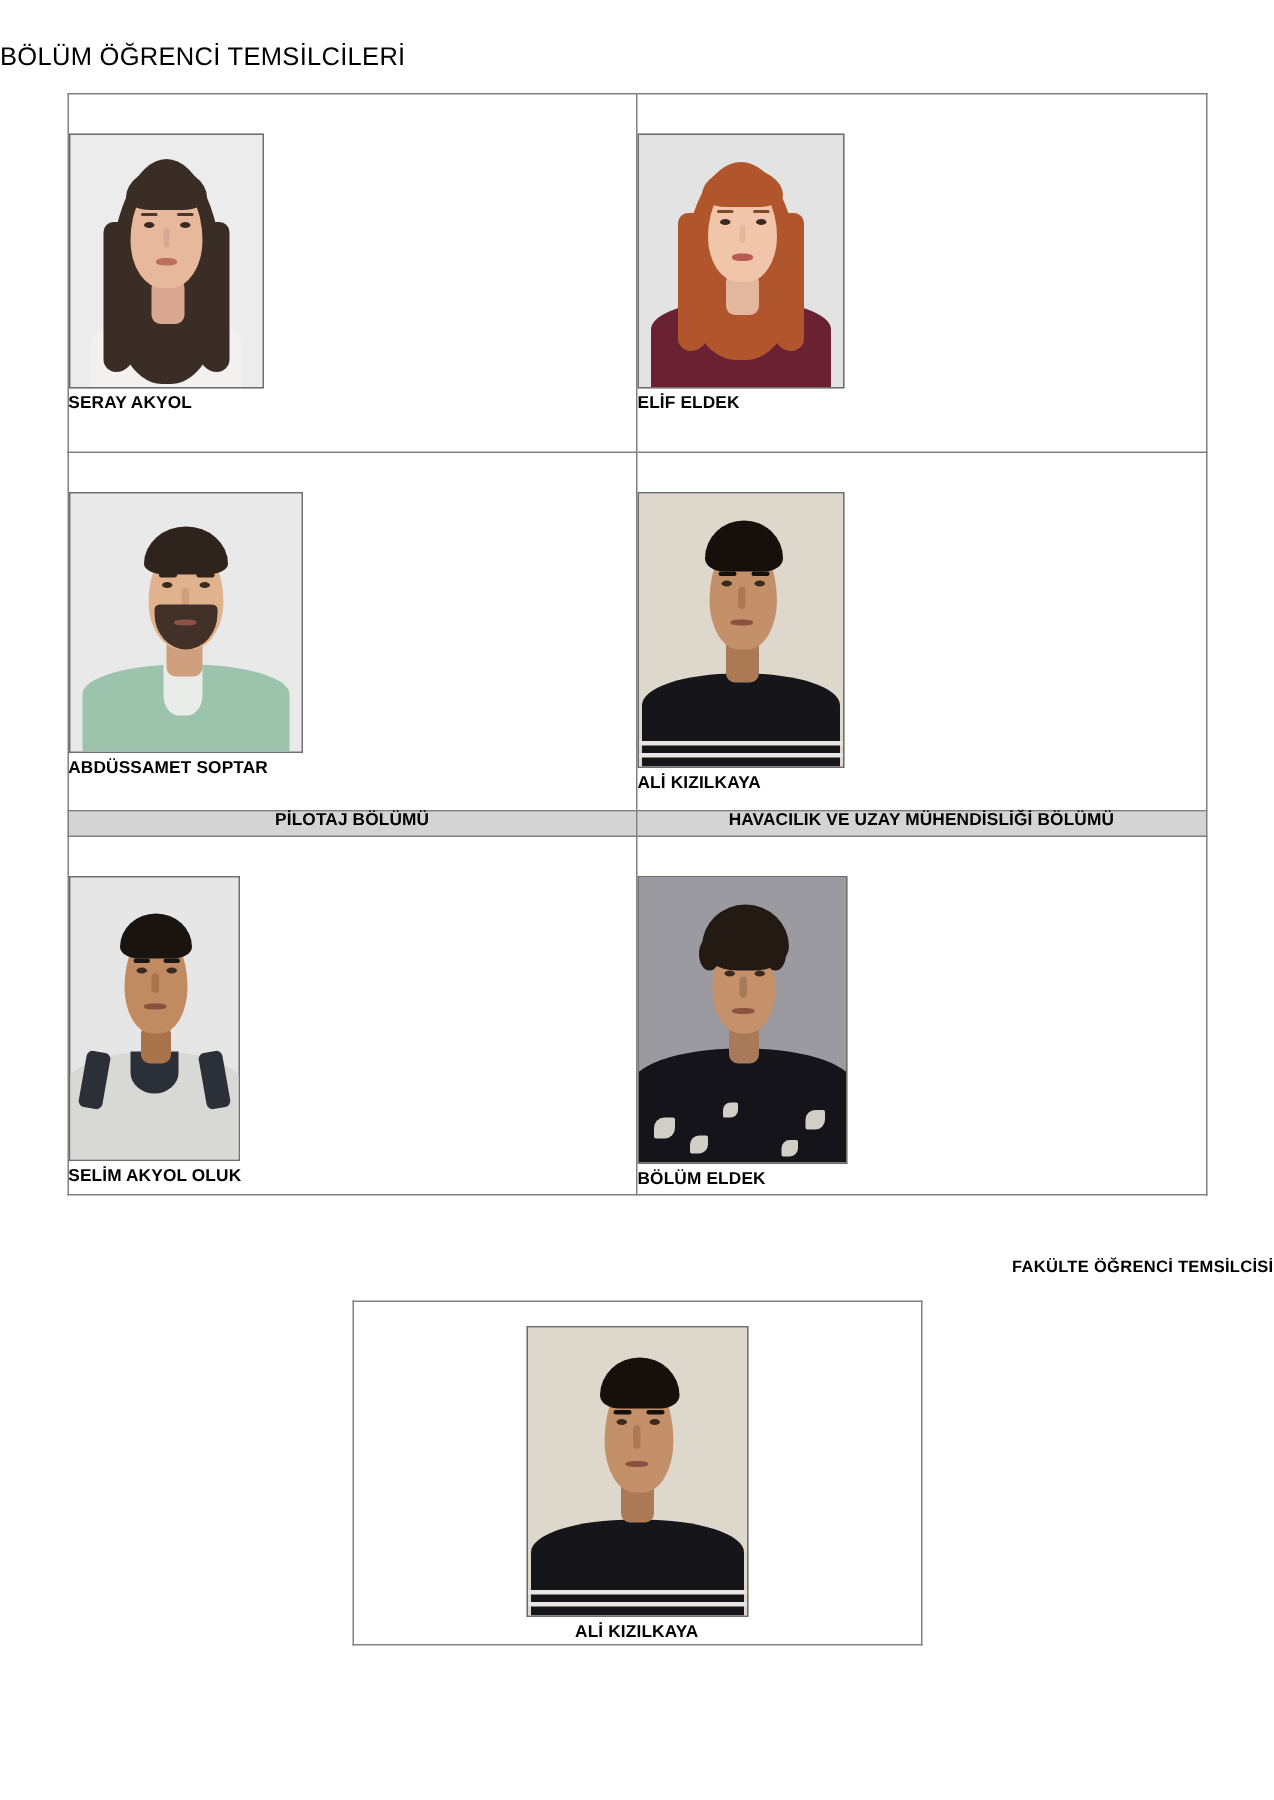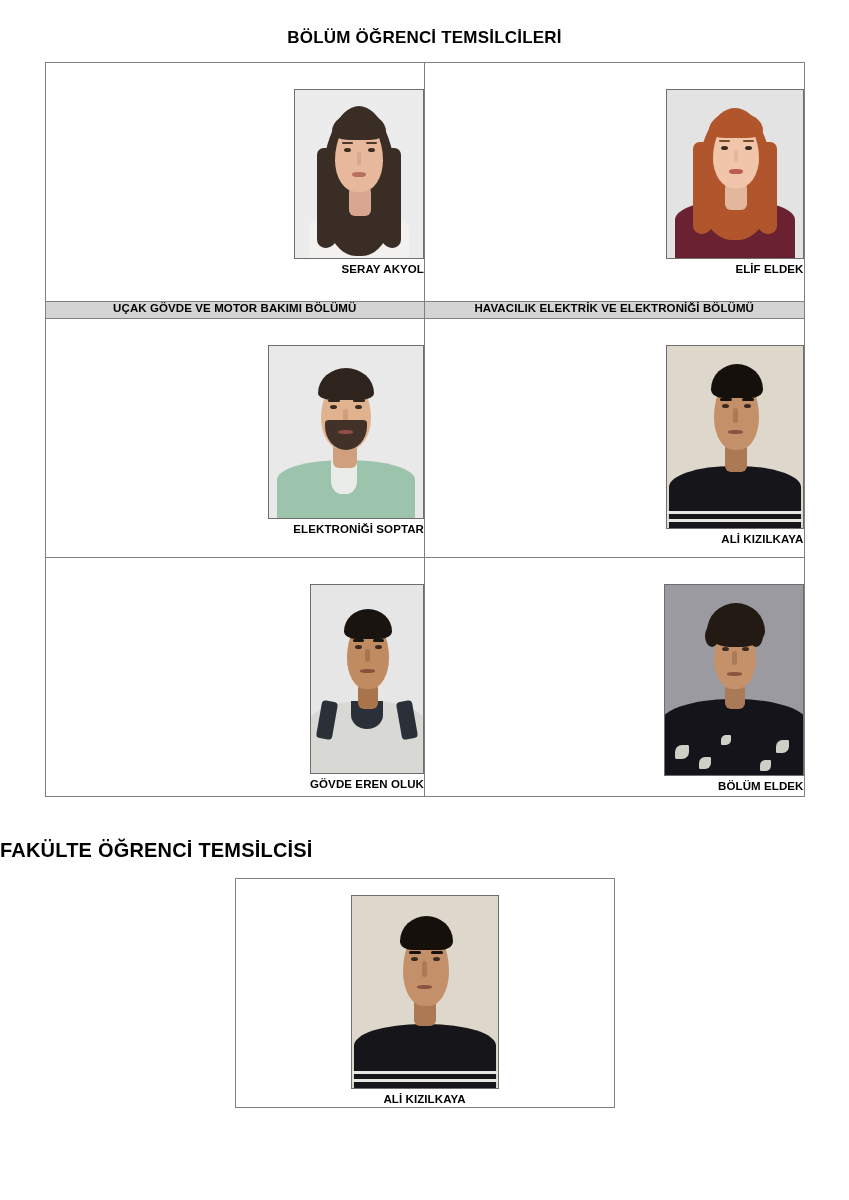--- a/index.html
+++ b/index.html
@@ -18,29 +18,29 @@
   .page {
     width: 849px;
     height: 1200px;
     box-sizing: border-box;
     padding: 0;
     position: relative;
   }
 
   
   .main-title {
-    text-align: center;
+    text-align: left;
     font-size: 17px;
-    font-weight: bold;
+    font-weight: normal;
     letter-spacing: 0.2px;
     margin: 28px 0 14px 0;
   }
   .section-title {
-    text-align: left;
-    font-size: 20px;
+    text-align: right;
+    font-size: 11px;
     font-weight: bold;
     letter-spacing: 0.2px;
     margin: 42px 0 16px 0;
   }
 
   
   .dept-table {
     width: 760px;
     margin: 0 auto;
     border-collapse: collapse;
@@ -57,21 +57,21 @@
     font-size: 11.5px;
     font-weight: bold;
     padding: 5px 4px 5px 4px;
     letter-spacing: 0.1px;
     height: 16px;
   }
   .cell-body {
     height: 238px;
     display: flex;
     flex-direction: column;
-    align-items: flex-end;
+    align-items: flex-start;
     justify-content: flex-start;
     padding-top: 26px;
     box-sizing: border-box;
   }
   .name-label {
     font-size: 11.5px;
     font-weight: bold;
     text-align: center;
     margin-top: 4px;
     letter-spacing: 0.1px;
@@ -180,24 +180,20 @@
               <div class="eye" style="left:54px; top:56px; width:7px; height:4px;"></div>
               <div class="eye" style="left:78px; top:56px; width:7px; height:4px;"></div>
               <div class="nose" style="left:67px; top:60px; width:4px; height:12px; background:#e2b79e; border-radius:3px;"></div>
               <div class="mouth" style="left:62px; top:79px; width:14px; height:5px; background:#b85a55;"></div>
             </div>
             <div class="name-label">ELİF ELDEK</div>
           </div>
         </td>
       </tr>
 
-      <tr>
-        <td class="dept-header">UÇAK GÖVDE VE MOTOR BAKIMI BÖLÜMÜ</td>
-        <td class="dept-header">HAVACILIK ELEKTRİK VE ELEKTRONİĞİ BÖLÜMÜ</td>
-      </tr>
 
       <tr>
         <td>
           <div class="cell-body">
             <div class="photo p-abdus">
               <div class="bg" style="background:#e9e9e9;"></div>
 
               <div class="torso" style="left:8px; right:8px; bottom:0; height:58px; background:#9cc4ac;"></div>
               <div style="position:absolute; left:62px; bottom:24px; width:26px; height:34px; background:#e9ece9; border-radius:0 0 40% 40%;"></div>
               <div class="neck" style="left:64px; top:96px; width:24px; height:26px; background:#cf9f7e;"></div>
@@ -206,21 +202,21 @@
               <div class="hair" style="left:49px; top:22px; width:56px; height:32px; background:#2e241d; border-radius:50% 50% 26% 26% / 78% 78% 22% 22%;"></div>
               <div class="brow" style="left:59px; top:53px; width:12px; height:3px; background:#2e241d;"></div>
               <div class="brow" style="left:84px; top:53px; width:12px; height:3px; background:#2e241d;"></div>
               <div class="eye" style="left:61px; top:59px; width:7px; height:4px;"></div>
               <div class="eye" style="left:86px; top:59px; width:7px; height:4px;"></div>
               <div class="nose" style="left:74px; top:63px; width:5px; height:13px; background:#cf9f7e; border-radius:3px;"></div>
 
               <div style="position:absolute; left:56px; top:74px; width:42px; height:30px; background:#413128; border-radius:10% 10% 50% 50% / 10% 10% 80% 80%;"></div>
               <div class="mouth" style="left:69px; top:84px; width:15px; height:4px; background:#8d5148;"></div>
             </div>
-            <div class="name-label">ELEKTRONİĞİ SOPTAR</div>
+            <div class="name-label">ABDÜSSAMET SOPTAR</div>
           </div>
         </td>
         <td>
           <div class="cell-body">
             <div class="photo p-ali">
               <div class="bg" style="background:#ded7cc;"></div>
 
               <div class="torso" style="left:2px; right:2px; bottom:0; height:62px; background:#16161a;"></div>
               <div style="position:absolute; left:0; right:0; bottom:14px; height:3px; background:#e8e6e2;"></div>
               <div style="position:absolute; left:0; right:0; bottom:6px; height:3px; background:#e8e6e2;"></div>
@@ -232,20 +228,24 @@
               <div class="eye" style="left:55px; top:58px; width:7px; height:4px;"></div>
               <div class="eye" style="left:77px; top:58px; width:7px; height:4px;"></div>
               <div class="nose" style="left:66px; top:62px; width:5px; height:15px; background:#ab7a55; border-radius:3px;"></div>
               <div class="mouth" style="left:61px; top:84px; width:15px; height:4px; background:#8a5241;"></div>
             </div>
             <div class="name-label">ALİ KIZILKAYA</div>
           </div>
         </td>
       </tr>
 
+      <tr>
+        <td class="dept-header">PİLOTAJ BÖLÜMÜ</td>
+        <td class="dept-header">HAVACILIK VE UZAY MÜHENDİSLİĞİ BÖLÜMÜ</td>
+      </tr>
 
       <tr>
         <td>
           <div class="cell-body">
             <div class="photo p-selim">
               <div class="bg" style="background:#e6e6e6;"></div>
 
               <div class="torso" style="left:-4px; right:-4px; bottom:0; height:72px; background:#d8d8d4;"></div>
               <div style="position:absolute; left:8px; bottom:34px; width:16px; height:38px; background:#2b3038; transform:rotate(10deg); border-radius:4px;"></div>
               <div style="position:absolute; right:8px; bottom:34px; width:16px; height:38px; background:#2b3038; transform:rotate(-10deg); border-radius:4px;"></div>
@@ -253,21 +253,21 @@
               <div class="neck" style="left:47px; top:98px; width:20px; height:26px; background:#a9734c;"></div>
               <div class="face" style="left:36px; top:34px; width:42px; height:70px; background:#c08b60;"></div>
               <div class="hair" style="left:33px; top:24px; width:48px; height:30px; background:#1a1410; border-radius:50% 50% 26% 26% / 74% 74% 26% 26%;"></div>
               <div class="brow" style="left:42px; top:54px; width:11px; height:3px; background:#1a1410;"></div>
               <div class="brow" style="left:62px; top:54px; width:11px; height:3px; background:#1a1410;"></div>
               <div class="eye" style="left:44px; top:60px; width:7px; height:4px;"></div>
               <div class="eye" style="left:64px; top:60px; width:7px; height:4px;"></div>
               <div class="nose" style="left:54px; top:64px; width:5px; height:13px; background:#a9734c; border-radius:3px;"></div>
               <div class="mouth" style="left:49px; top:84px; width:15px; height:4px; background:#87513f;"></div>
             </div>
-            <div class="name-label">GÖVDE EREN OLUK</div>
+            <div class="name-label">SELİM AKYOL OLUK</div>
           </div>
         </td>
         <td>
           <div class="cell-body">
             <div class="photo p-yigit">
               <div class="bg" style="background:#9a9aa0;"></div>
 
               <div class="torso" style="left:-6px; right:-6px; bottom:0; height:76px; background:#14141a;"></div>
               <div style="position:absolute; left:10px; bottom:16px; width:14px; height:14px; background:#cfcfc6; border-radius:50% 10% 50% 10%;"></div>
               <div style="position:absolute; left:34px; bottom:6px; width:12px; height:12px; background:#cfcfc6; border-radius:50% 10% 50% 10%;"></div>

